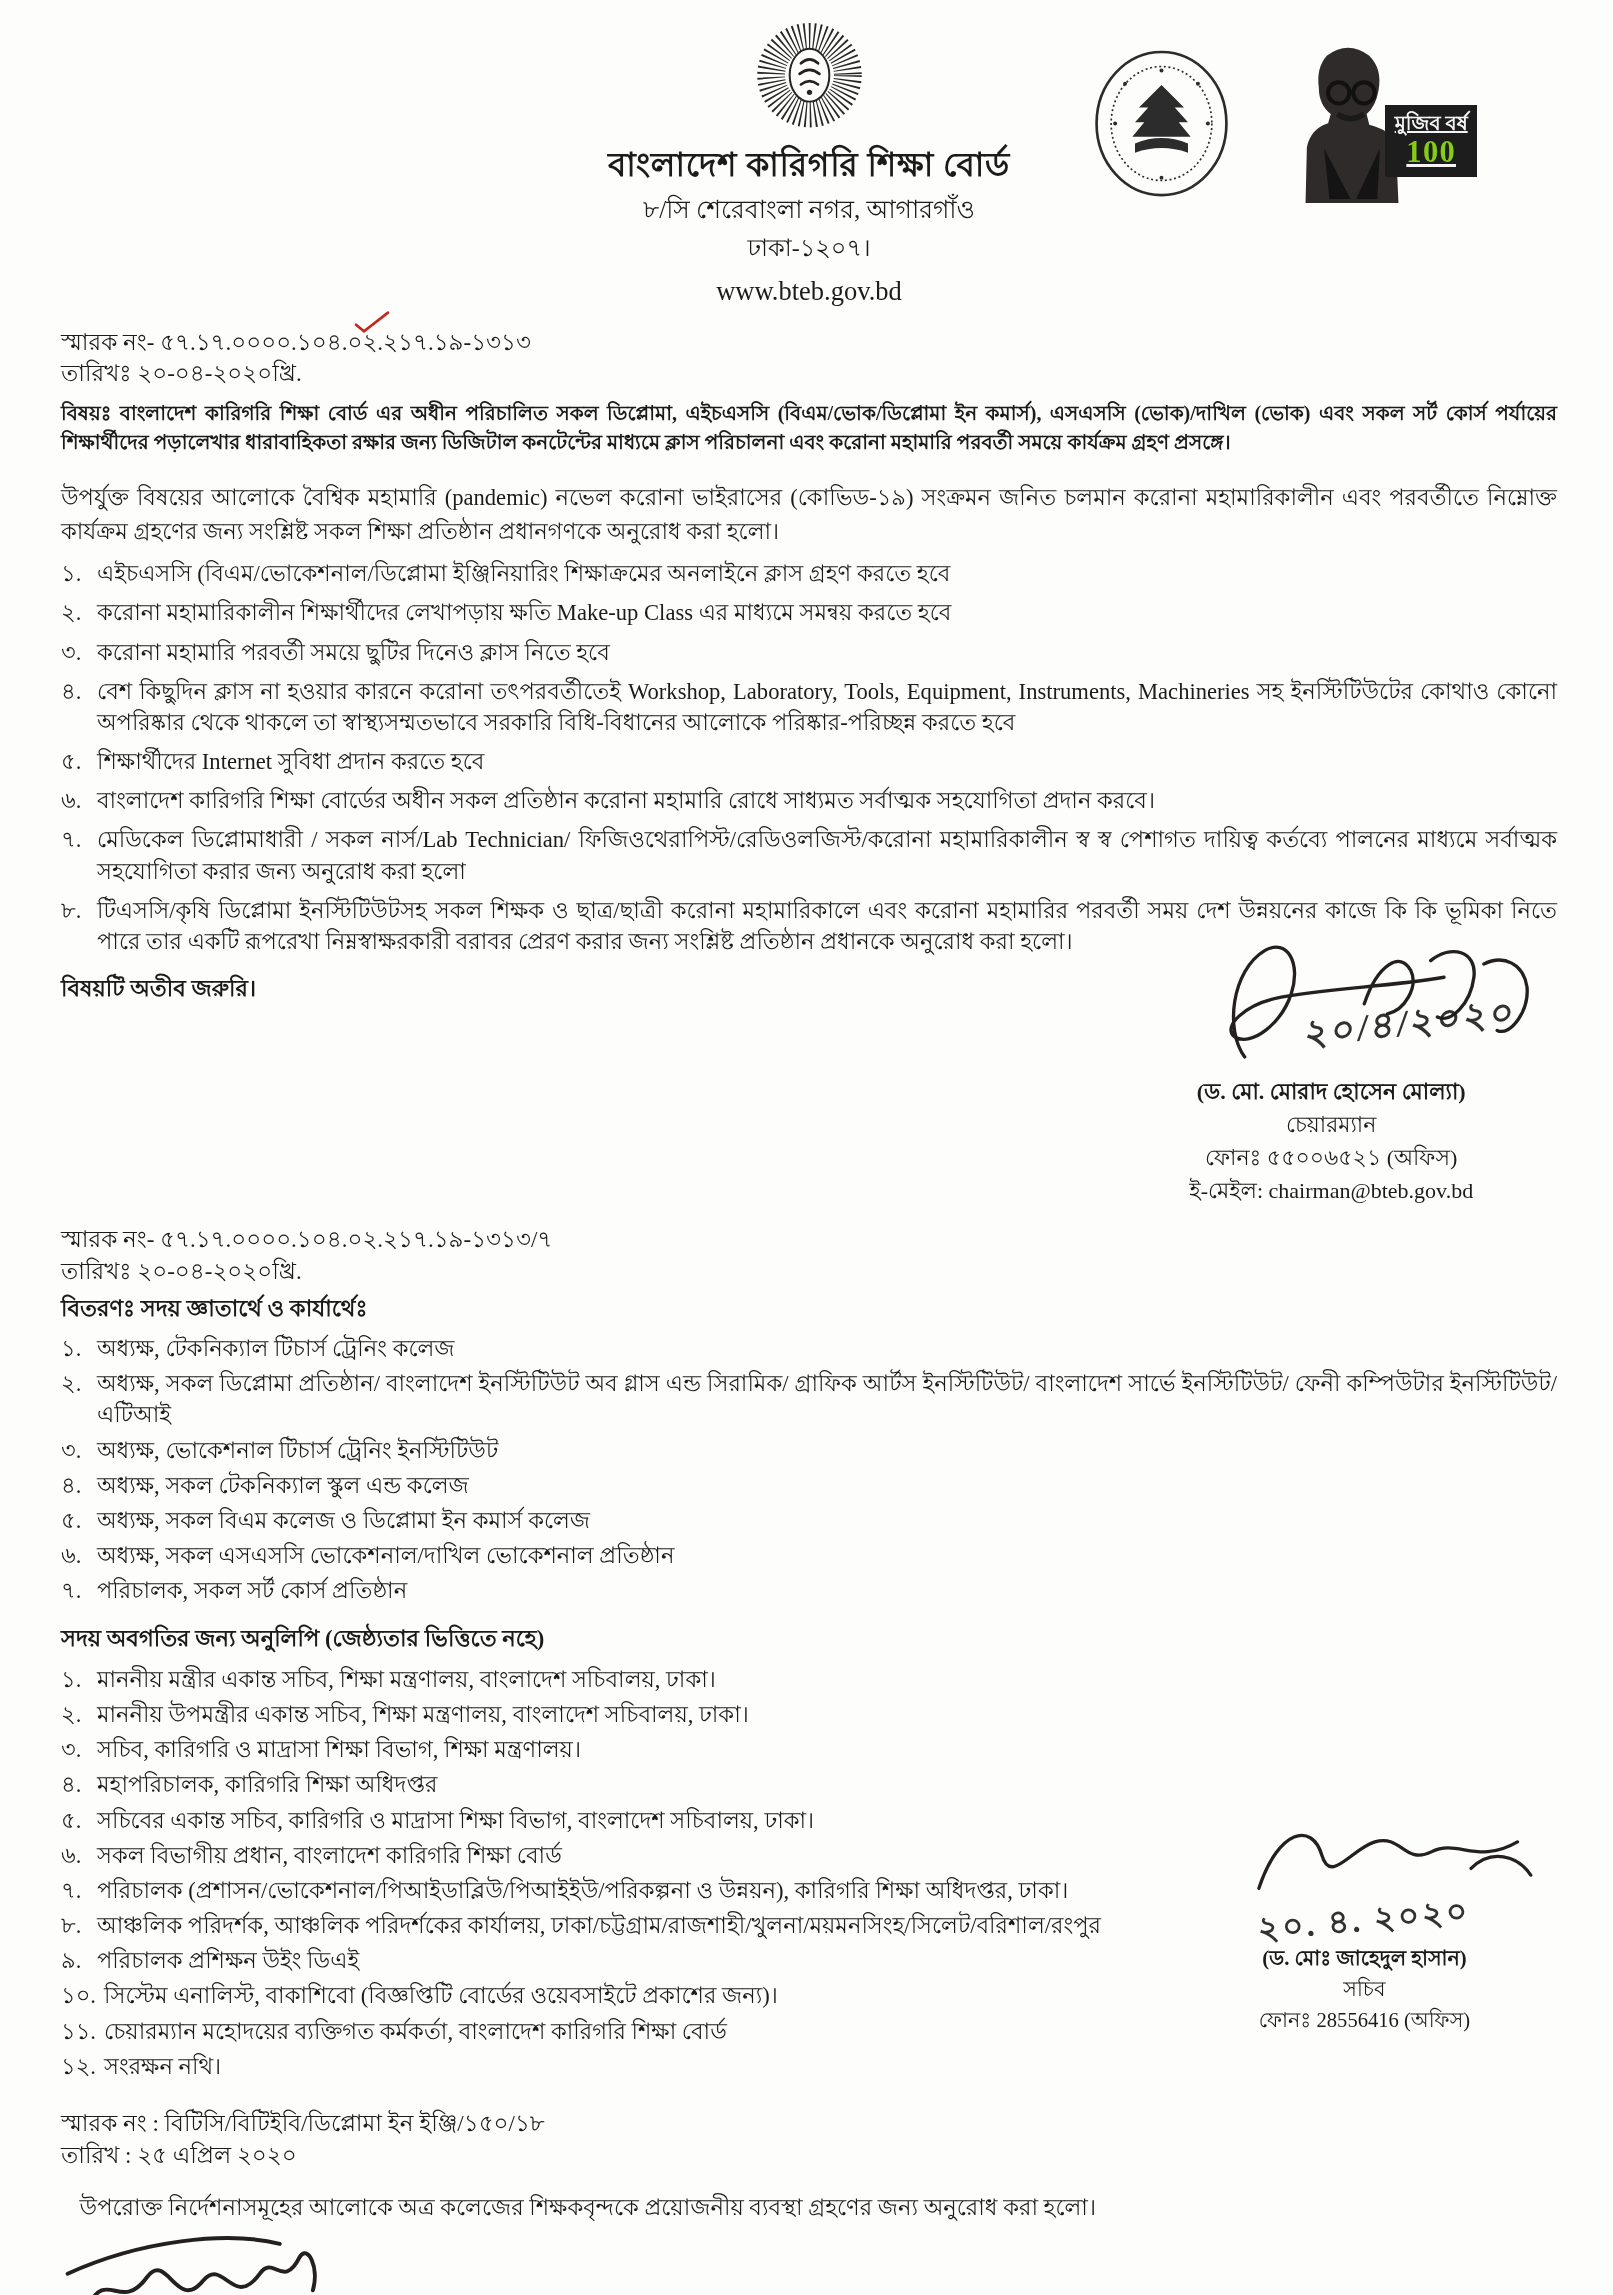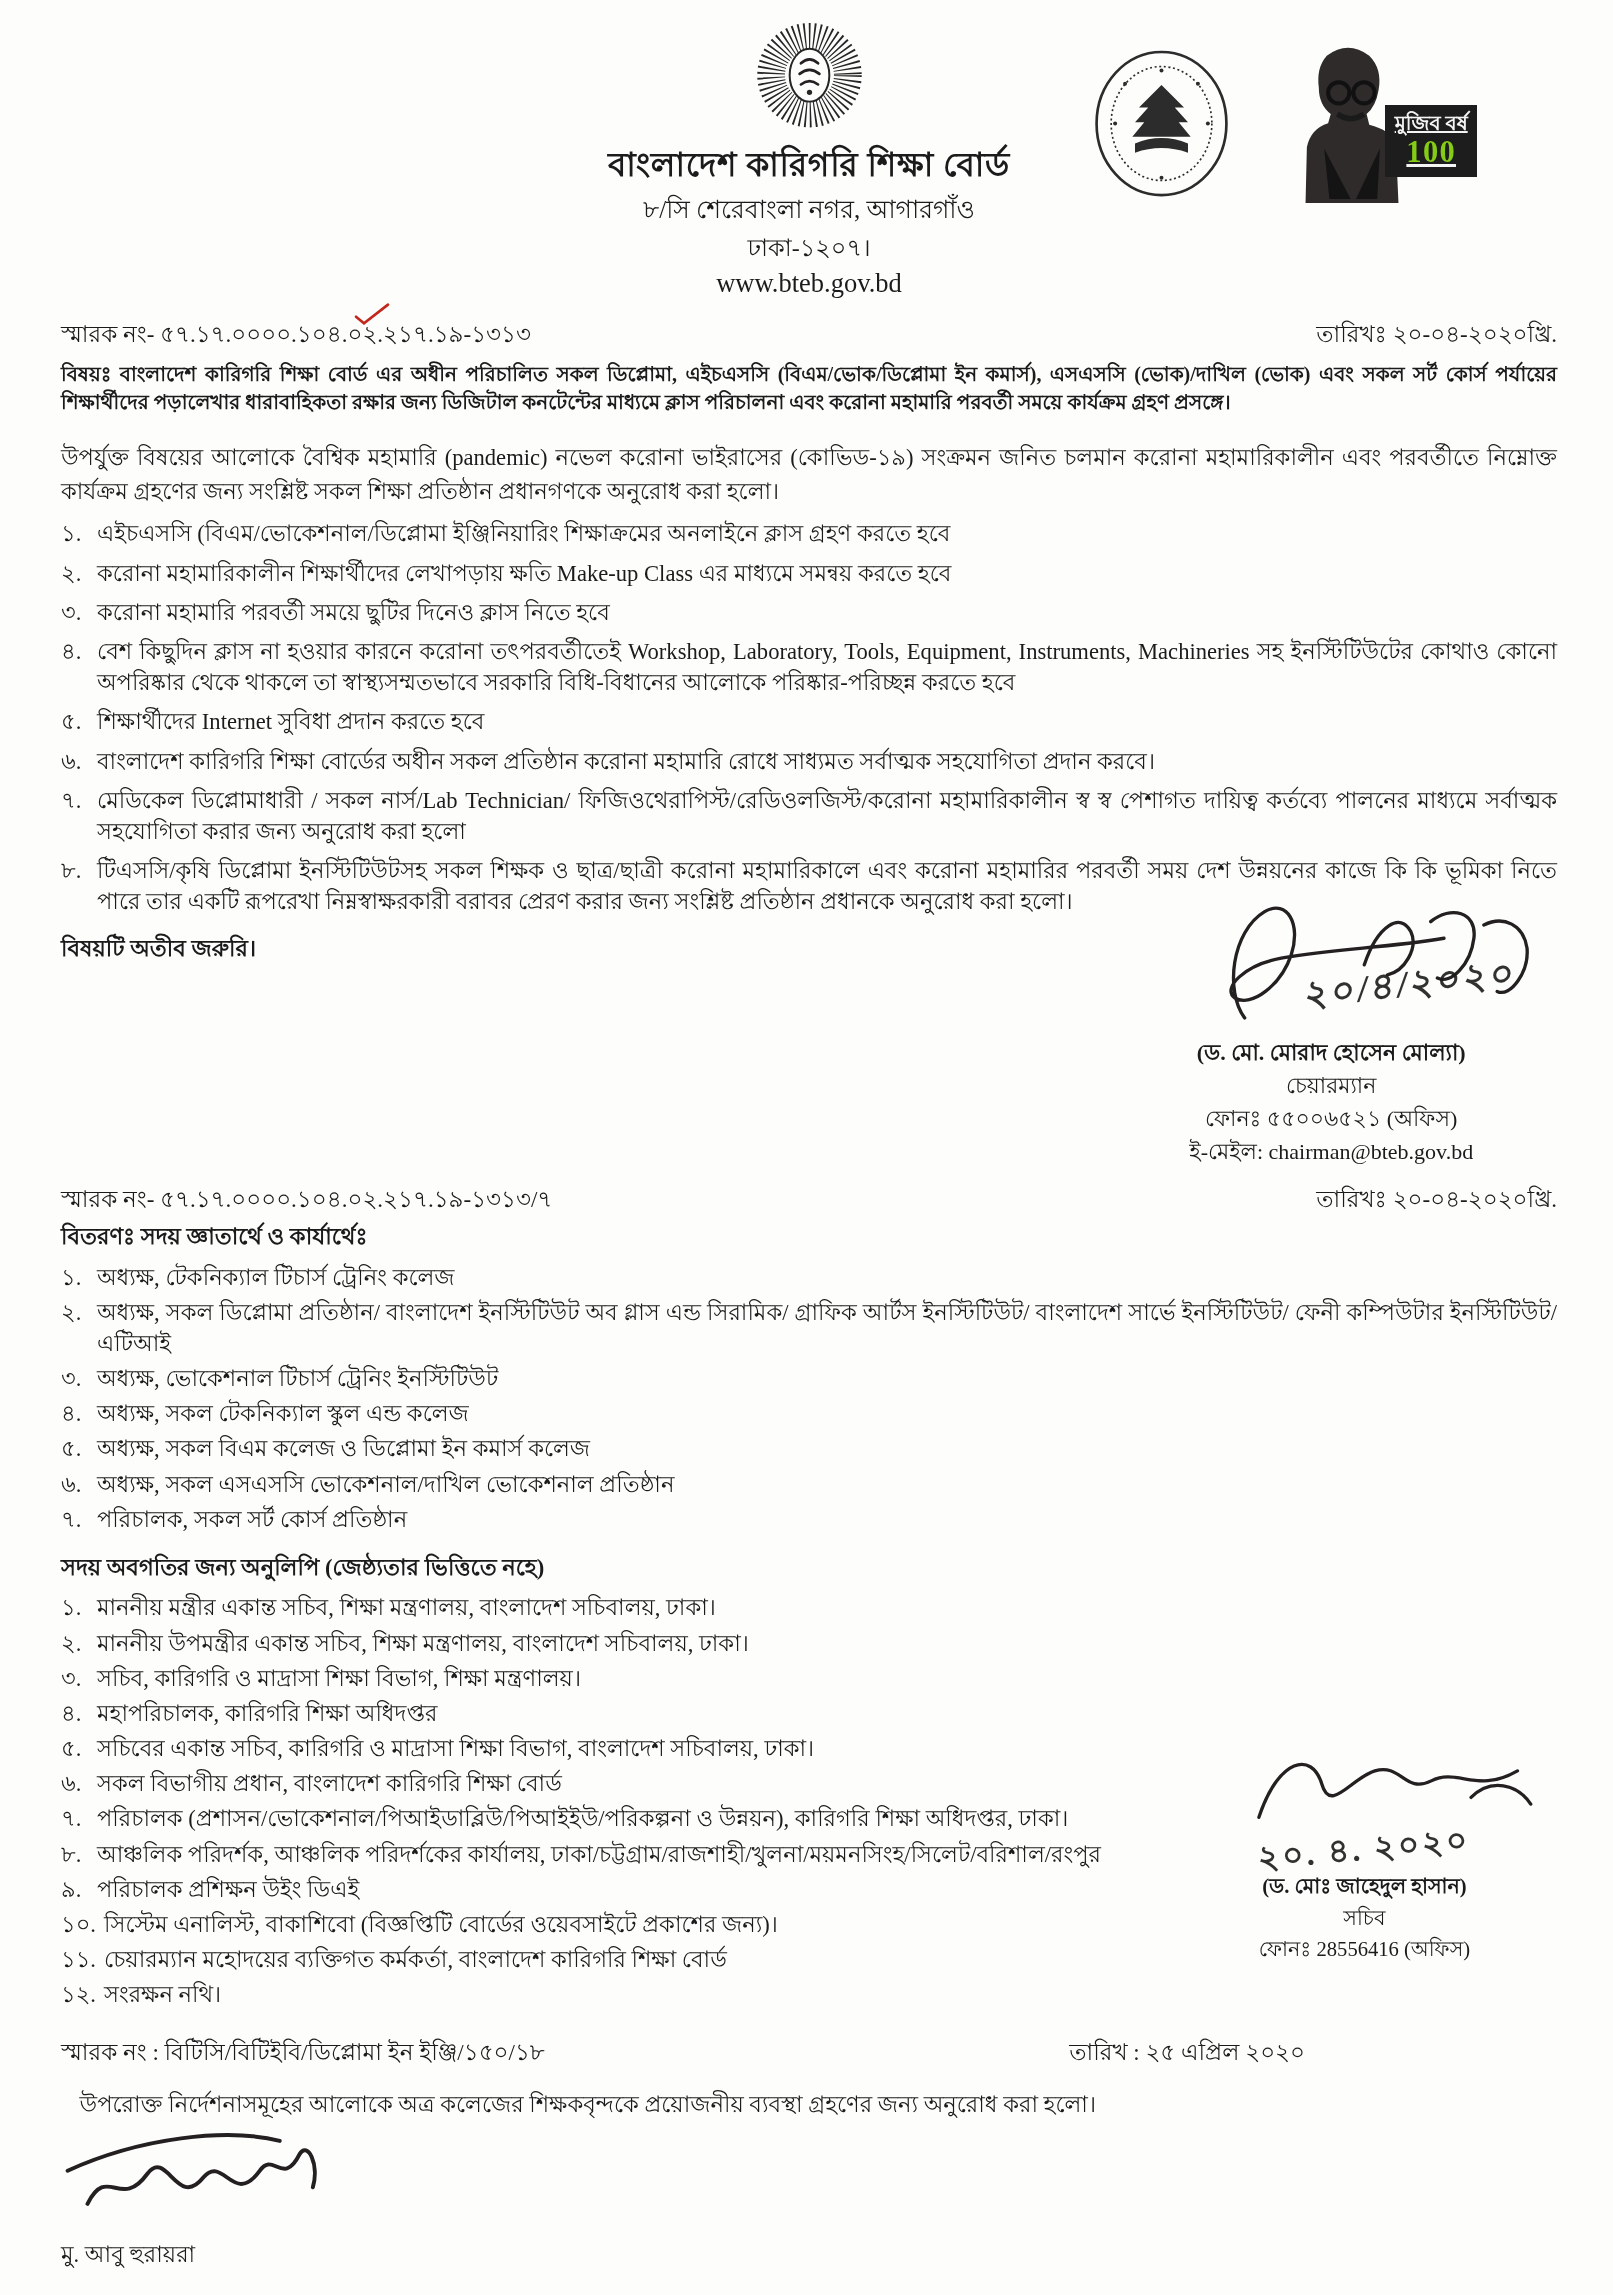--- a/index.html
+++ b/index.html
@@ -14,28 +14,28 @@
     color:var(--ink);position:relative;overflow:hidden;
     padding:17px 57px 0 61px;
     font-size:22.6px;line-height:1.38;
   }
   
   .letterhead{text-align:center;position:relative;}
   .monogram{display:block;margin:0 auto;}
   .org-name{font-size:33px;font-weight:bold;margin-top:6.6px;letter-spacing:0.7px;}
   .addr{font-size:25px;margin-top:5.3px;}
   .addr2{font-size:24px;margin-top:4px;}
-  .website{font-size:26.5px;margin-top:0;font-family:"Liberation Serif",serif;}
+  .website{font-size:26.5px;margin-top:8px;font-family:"Liberation Serif",serif;}
   .seal-wrap{position:absolute;top:26.5px;right:319px;}
   .mujib-wrap{position:absolute;top:20px;right:80px;display:flex;align-items:flex-end;}
   .mujib-label{background:#1d1d1d;color:#f4f4f4;padding:6.6px 9.3px;margin-left:-40px;margin-bottom:26.5px;
     font-size:20px;font-weight:bold;line-height:1.15;text-align:center;text-decoration:underline;}
   .mujib-100{display:block;font-size:30.5px;color:#84cc16;font-weight:bold;letter-spacing:1.3px;}
   
-  .memo-row{display:flex;justify-content:space-between;align-items:baseline;margin-top:17px;font-size:23px;}
+  .memo-row{display:flex;justify-content:space-between;align-items:baseline;margin-top:17px;font-size:23px;flex-direction:column;}
   .memo-ref{position:relative;}
   .red-tick{position:absolute;top:-17px;left:62%;}
   
   .subject{margin-top:9.3px;font-size:20px;font-weight:bold;text-align:justify;line-height:1.42;}
   .intro{margin-top:25px;text-align:justify;line-height:1.5;}
   .list{margin-top:9.3px;}
   .li{display:flex;gap:8px;margin-top:8px;}
   .li .num{min-width:28px;flex:0 0 auto;}
   .li .txt{flex:1;text-align:justify;}
   .urgent{margin-top:16px;font-weight:bold;}

